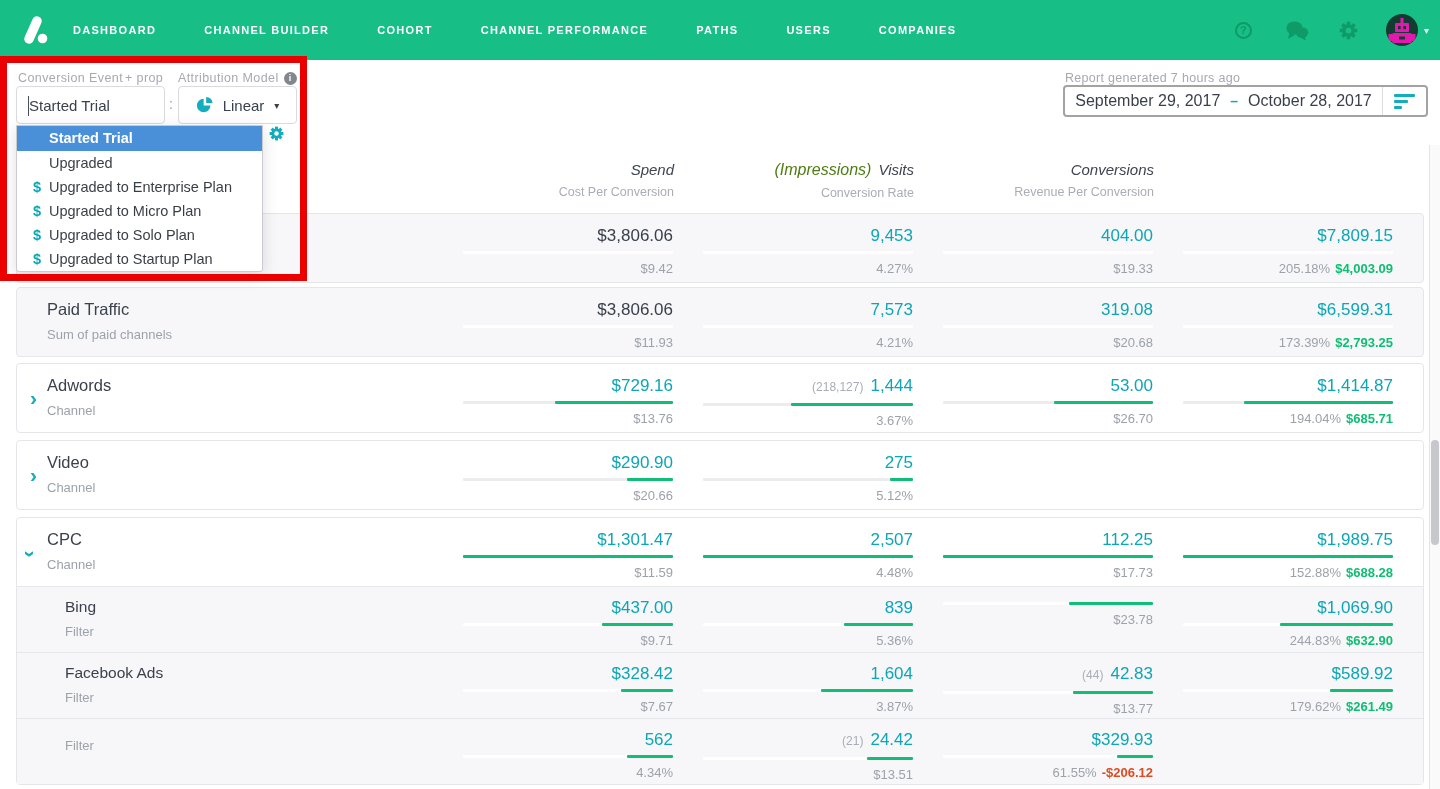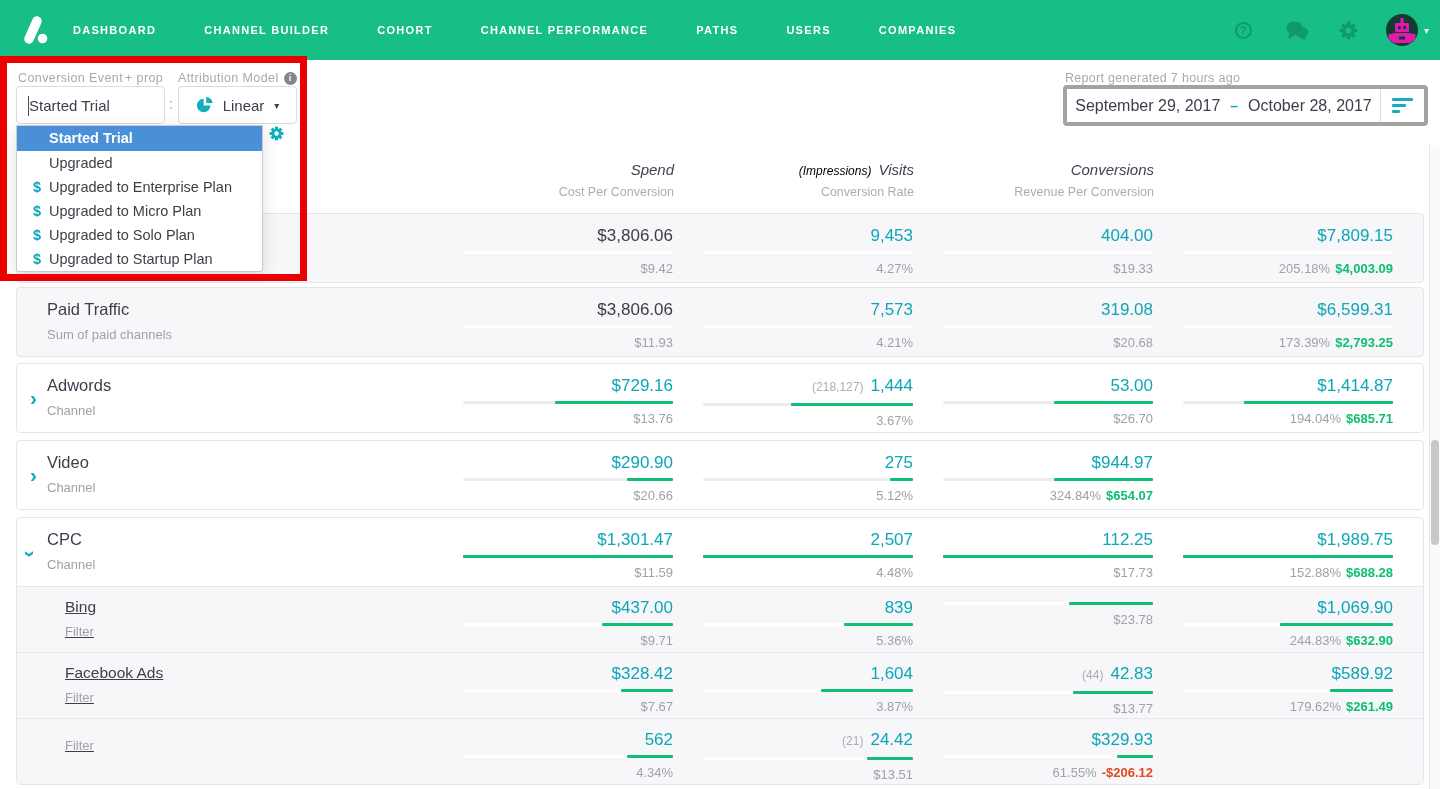--- a/index.html
+++ b/index.html
@@ -34,46 +34,46 @@
   .sep-colon { position:absolute; left:169px; top:96px; color:#9CA0A8; font-size:14px; z-index:20; }
   .model-box { position:absolute; left:178px; top:86px; width:119px; height:38px; background:#fff; border:1px solid #D9DADD;
                border-radius:4px; display:flex; align-items:center; justify-content:center; gap:10px; z-index:20; cursor:pointer; }
   .model-label { font-size:15px; color:#3A404C; }
   .model-caret { font-size:10px; color:#3A404C; font-family:"DejaVu Sans",sans-serif; }
   .gear-colon { position:absolute; left:260px; top:124px; color:#9CA0A8; font-size:13px; z-index:20; }
   .gear-mini { position:absolute; left:269px; top:126px; z-index:20; cursor:pointer; }
 
   
   .report-label { position:absolute; left:1065px; top:71px; font-size:12.5px; color:#A6A9B0; letter-spacing:.3px; }
-  .date-box { position:absolute; left:1063px; top:85px; width:365px; height:41px; border:4px solid #a3a3a3;
+  .date-box { position:absolute; left:1063px; top:85px; width:365px; height:32px; border:2px solid #a3a3a3;
               border-radius:4px; display:flex; background:#fff; cursor:pointer; }
   .date-main { flex:1; display:flex; align-items:center; justify-content:center; gap:10px; font-size:16px; color:#3A3F4B; }
   .date-dash { color:#12AEBE; font-size:14px; font-weight:700; }
   .date-filter { width:44px; border-left:1px solid #DCDDE0; display:flex; flex-direction:column; align-items:flex-start;
                  justify-content:center; padding-left:11px; gap:3px; }
   .date-filter i { display:block; height:3px; background:#12AEBE; border-radius:1px; }
   .df1 { width:21px; } .df2 { width:14px; } .df3 { width:8px; }
 
   
   .table { position:absolute; left:16px; top:150px; width:1408px; z-index:1; }
   .grid { display:grid; grid-template-columns:1fr 240px 240px 240px 240px; }
   .header-row { height:60px; margin-bottom:3px; }
   .hcell { text-align:right; padding-right:30px; padding-top:11px; }
   .hmain { font-size:15px; color:#3E4450;font-style:italic; }
-  .hpre { font-size:12px; color:#000000; margin-right:7px; }
+  .hpre { font-size:16px; color:#4d7c0f; margin-right:7px; }
   .hsub { font-size:12.5px; color:#A9ADB5; margin-top:7px; }
 
   .card { border:1px solid #E5E6E9; border-radius:4px; background:#fff; }
   .card.gray { background:#F7F7F9; }
   .mb4{margin-bottom:4px;} .mb6{margin-bottom:6px;} .mb7{margin-bottom:7px;}
   .row { height:68px; position:relative; }
   .subrow { height:66px; background:#F7F7F9; border-top:1px solid #E6E7EA; position:relative; }
 
   .label-cell { padding-left:30px; padding-top:12px; }
-  .subrow .label-cell { padding-left:48px; padding-top:11px;text-decoration:underline; }
+  .subrow .label-cell { padding-left:48px; padding-top:11px; }
   .row-title { font-size:16.5px; color:#3A404C; }
   .subrow .row-title { font-size:15.5px; }
   .row-sub { font-size:13px; color:#9DA2AA; margin-top:8px; }
   .chev { position:absolute; left:13px; top:24px; color:#12AEC0; font-size:21px; font-weight:700; line-height:20px;
           cursor:pointer; display:inline-block; }
   .chev.down { transform:rotate(90deg); top:26px; left:10px; }
 
   .vcell { text-align:right; padding:11px 30px 0 0; }
   .subrow .vcell { padding-top:10px; }
   .vmain { font-size:17px; color:#0CA6B6; line-height:21px; white-space:nowrap; }
@@ -337,27 +337,20 @@
           </div>
         <div class="vsub">$20.66</div>
       </div>
       <div class="vcell">
         <div class="vmain"><span>275</span></div>
         <div class="track">
             <div class="bar" style="width: 11%;"></div>
           </div>
         <div class="vsub">5.12%</div>
       </div>
-      <div class="vcell">
-        <div class="vmain"><span>$944.97</span></div>
-        <div class="track">
-            <div class="bar" style="width: 47%;"></div>
-          </div>
-        <div class="vsub"><span>324.84%</span><span class="amt">$654.07</span></div>
-      </div>
     </div>
   </div>
 
   <div class="card">
     <div class="grid row">
       <div class="label-cell">
         <span class="chev down">›</span>
         <div class="row-title">CPC</div>
         <div class="row-sub">Channel</div>
       </div>

